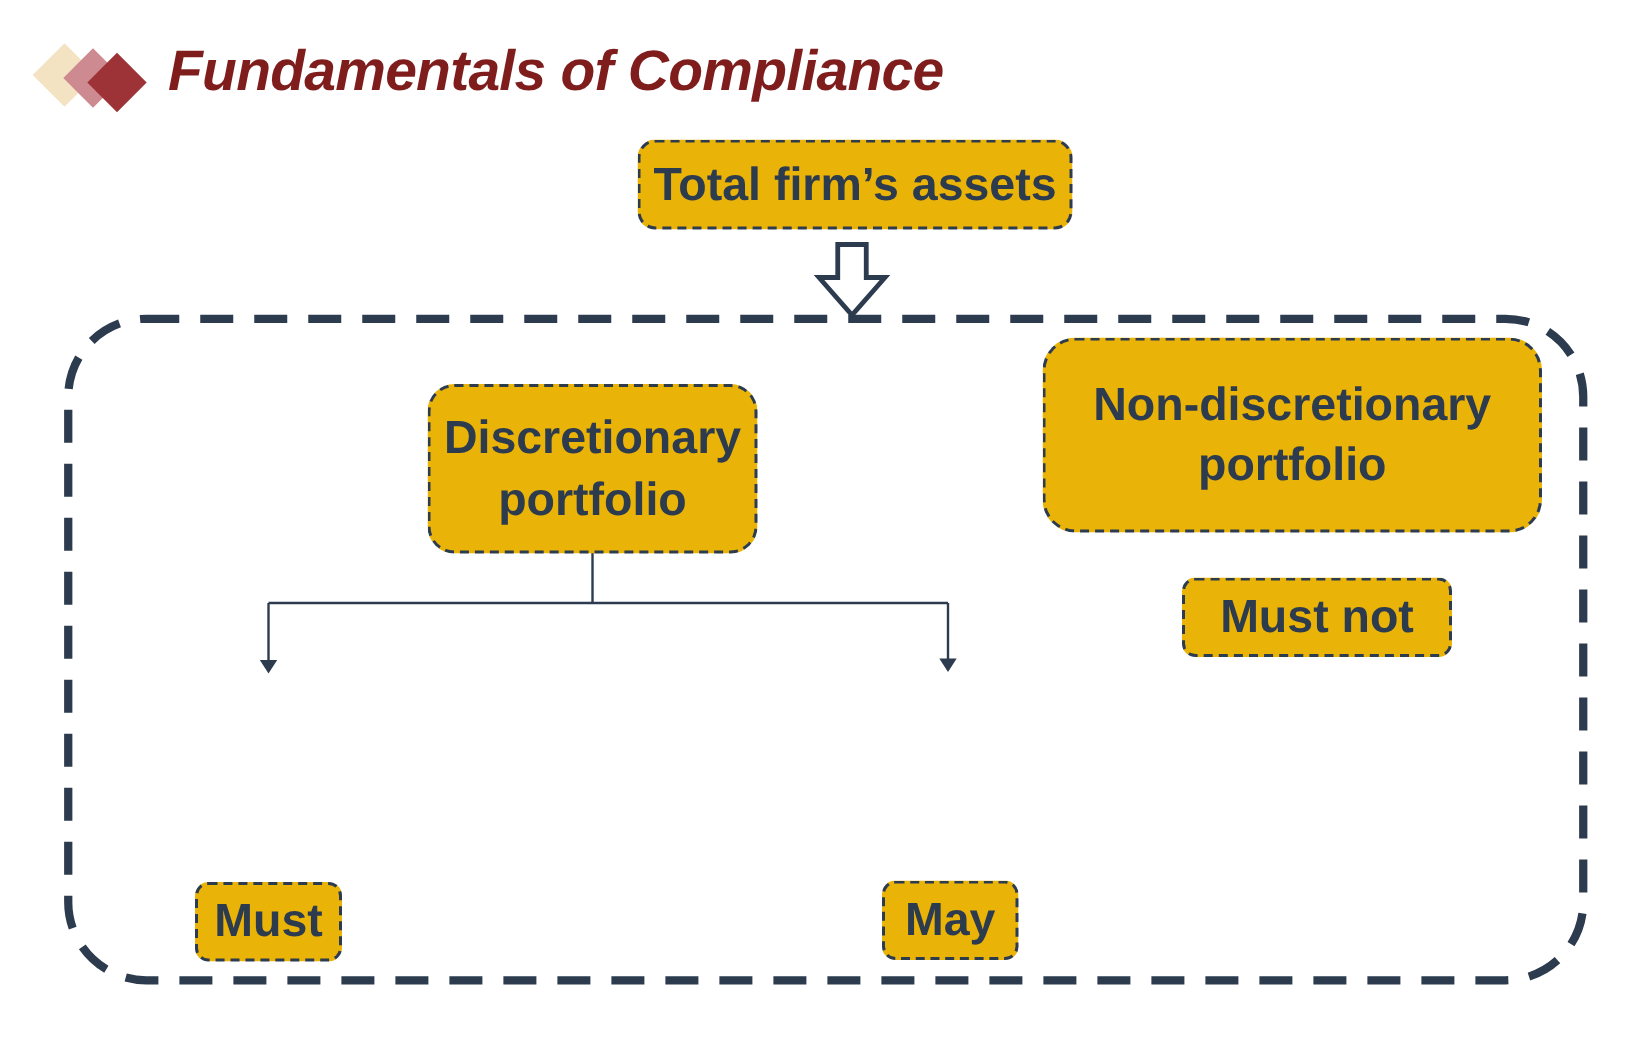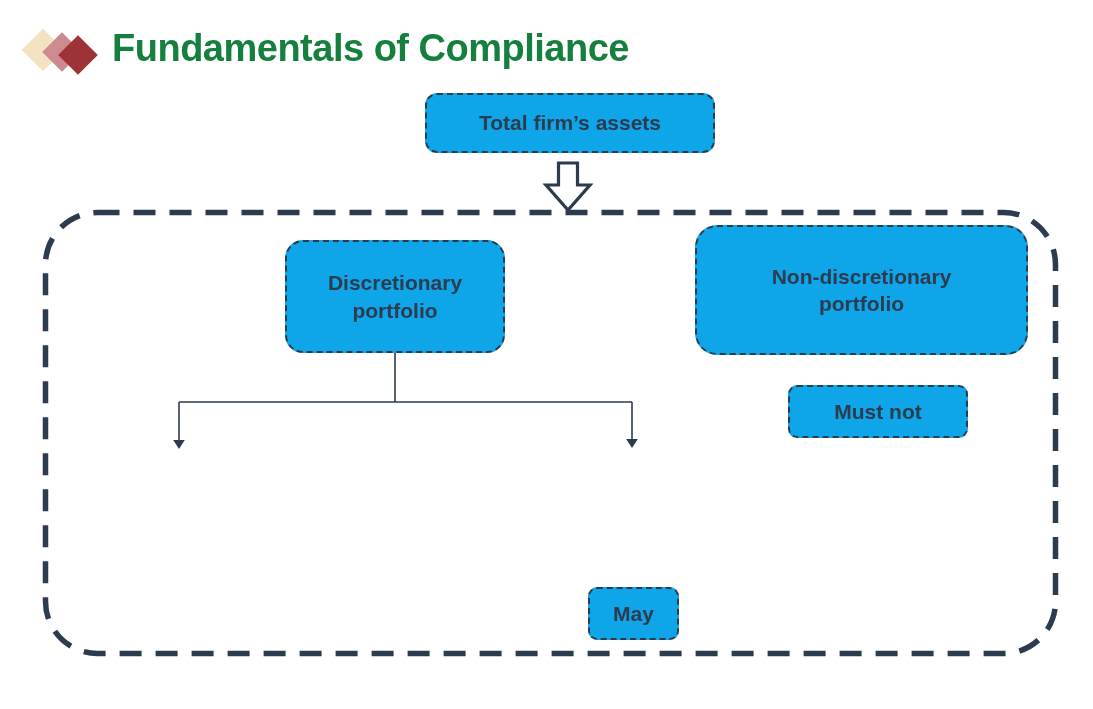--- a/index.html
+++ b/index.html
@@ -10,33 +10,34 @@
 
   
   .hdr { position:absolute; left:0; top:0; width:100%; height:95px; z-index:3; }
   .logo { position:absolute; left:0; top:0; width:110px; height:95px; }
   .diamond { position:absolute; display:block; transform:rotate(45deg); }
   .diamond.cream { left:28px; top:35px; width:30px; height:30px; background:#f3e3c3; z-index:1; }
   .diamond.pink  { left:48px; top:38px; width:28px; height:28px; background:#cd8a90; z-index:2; }
   .diamond.red   { left:64px; top:41px; width:28px; height:28px; background:#9d3237; z-index:3; }
   .title {
     position:absolute; left:112px; top:27px; margin:0;
-    font-size:38px; font-weight:700; color:#15803d; letter-spacing:-0.5px;
+    font-size:38px; font-weight:700; color:#7f1d1d; letter-spacing:-0.5px;
     white-space:nowrap;
+    font-style:italic;
   }
 
   
   .node, .tag {
     position:absolute; z-index:2; box-sizing:border-box;
     display:flex; align-items:center; justify-content:center; text-align:center;
-    color:#2d3b4f; font-weight:700; font-size:21px; line-height:1.3;
-    border:2.5px dashed #2d3b4f; background:#0ea5e9; white-space:pre-line;
+    color:#2d3b4f; font-weight:700; font-size:31px; line-height:1.3;
+    border:2.5px dashed #2d3b4f; background:#eab308; white-space:pre-line;
   }
   .node-total   { left:425px; top:93px;  width:290px; height:60px;  border-radius:12px; }
-  .node-disc    { left:285px; top:240px; width:220px; height:113px; border-radius:18px; }
+  .node-disc    { left:285px; top:256px; width:220px; height:113px; border-radius:18px; }
   .node-nondisc { left:695px; top:225px; width:333px; height:130px; border-radius:22px; }
   .node-fee     { left:70px;  top:449px; width:218px; height:113px; border-radius:18px; }
   .node-nonfee  { left:508px; top:448px; width:249px; height:115px; border-radius:18px; }
   .tag-must     { left:130px; top:588px; width:98px;  height:53px;  border-radius:9px; }
   .tag-may      { left:588px; top:587px; width:91px;  height:53px;  border-radius:9px; }
   .tag-mustnot  { left:788px; top:385px; width:180px; height:53px;  border-radius:9px; }
 
   
   .overlay { position:absolute; left:0; top:0; z-index:1; pointer-events:none; }
 </style>
@@ -73,18 +74,19 @@
   <div class="node node-total">Total firm’s assets</div>
 
   <div class="node node-disc">Discretionary
 portfolio</div>
 
   <div class="node node-nondisc">Non-discretionary
 portfolio</div>
 
 
 
+  <div class="tag tag-must">Must</div>
 
   <div class="tag tag-mustnot">Must not</div>
 
   <div class="tag tag-may">May</div>
 
 </div>
 
 </body></html>

